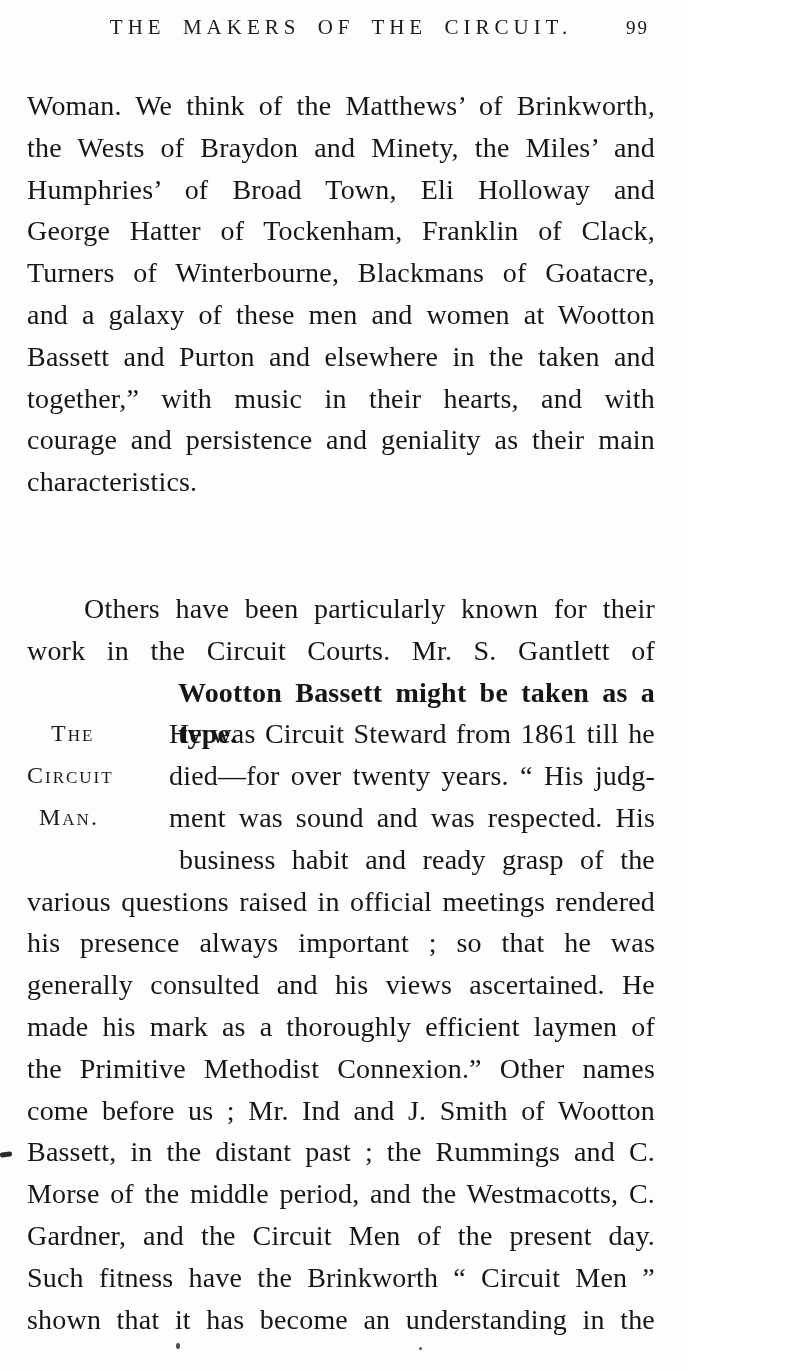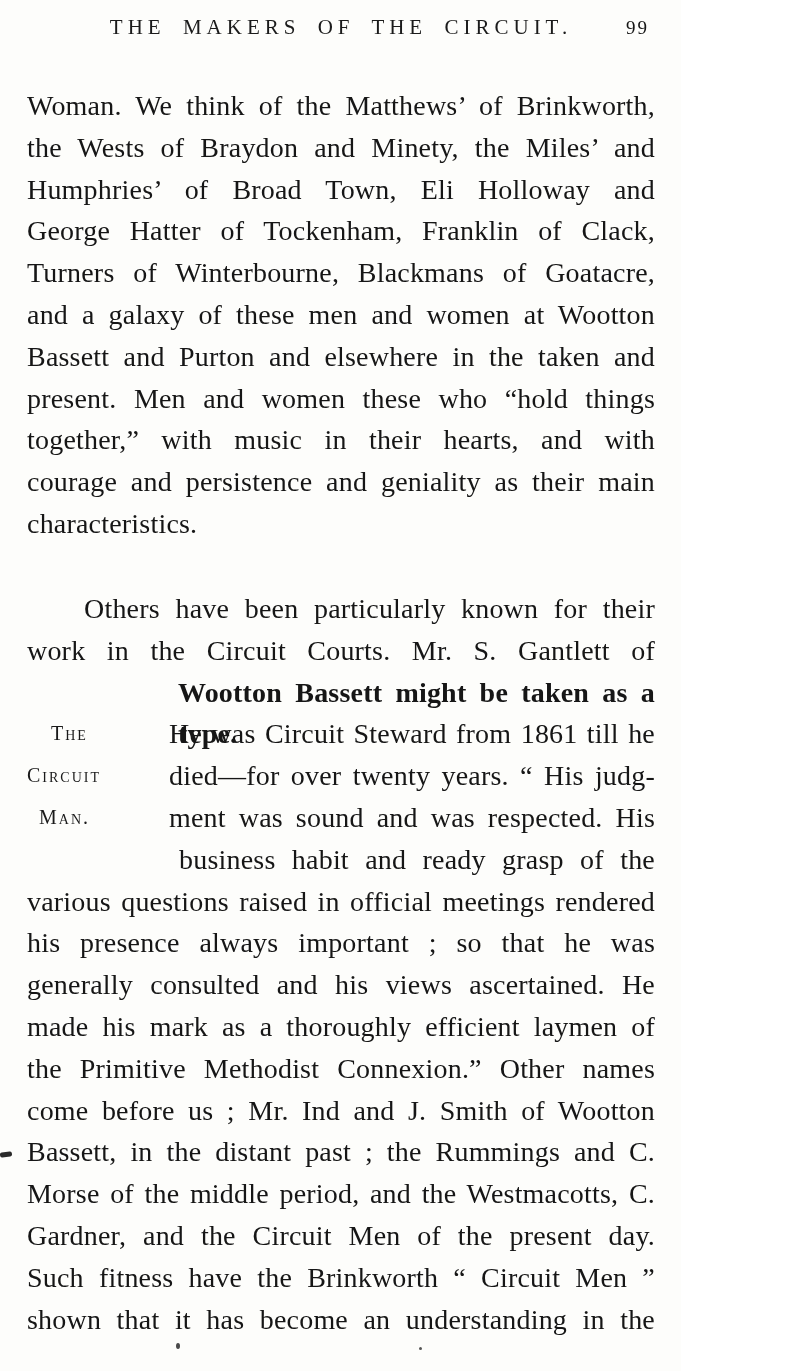--- a/index.html
+++ b/index.html
@@ -71,21 +71,21 @@
     line-height: 41.8px;
     text-align: justify;
     text-align-last: justify;
     text-justify: inter-word;
   }
   .note {
     position: absolute;
     top: 0;
     line-height: 41.8px;
     font-variant: small-caps;
-    font-size: 20px;
+    font-size: 24px;
     letter-spacing: 2px;
     color: #1a1a1a;
   }
   .note-the     { left: 24px; }
   .note-circuit { left: 0px;  }
   .note-man     { left: 12px; }
 
   
   .speck {
     position: absolute;
@@ -108,21 +108,20 @@
   </div>
 
   <div class="para p1">
     <div class="line">Woman.  We think of the Matthews’ of Brinkworth,</div>
     <div class="line">the Wests of Braydon and Minety, the Miles’ and</div>
     <div class="line">Humphries’ of Broad Town, Eli Holloway and</div>
     <div class="line">George Hatter of Tockenham, Franklin of Clack,</div>
     <div class="line">Turners of Winterbourne, Blackmans of Goatacre,</div>
     <div class="line">and a galaxy of these men and women at Wootton</div>
     <div class="line">Bassett and Purton and elsewhere in the taken and</div>
-    <div class="line">present.  Men and women these who “hold things</div>
     <div class="line">together,” with music in their hearts, and with</div>
     <div class="line">courage and persistence and geniality as their main</div>
     <div class="line lastline">characteristics.</div>
   </div>
 
   <div class="para p2">
     <div class="line indent">Others have been particularly known for their</div>
     <div class="line">work in the Circuit Courts.  Mr. S. Gantlett of</div>
     <div class="line off-a">Wootton Bassett might be taken as a type.</div>
 

